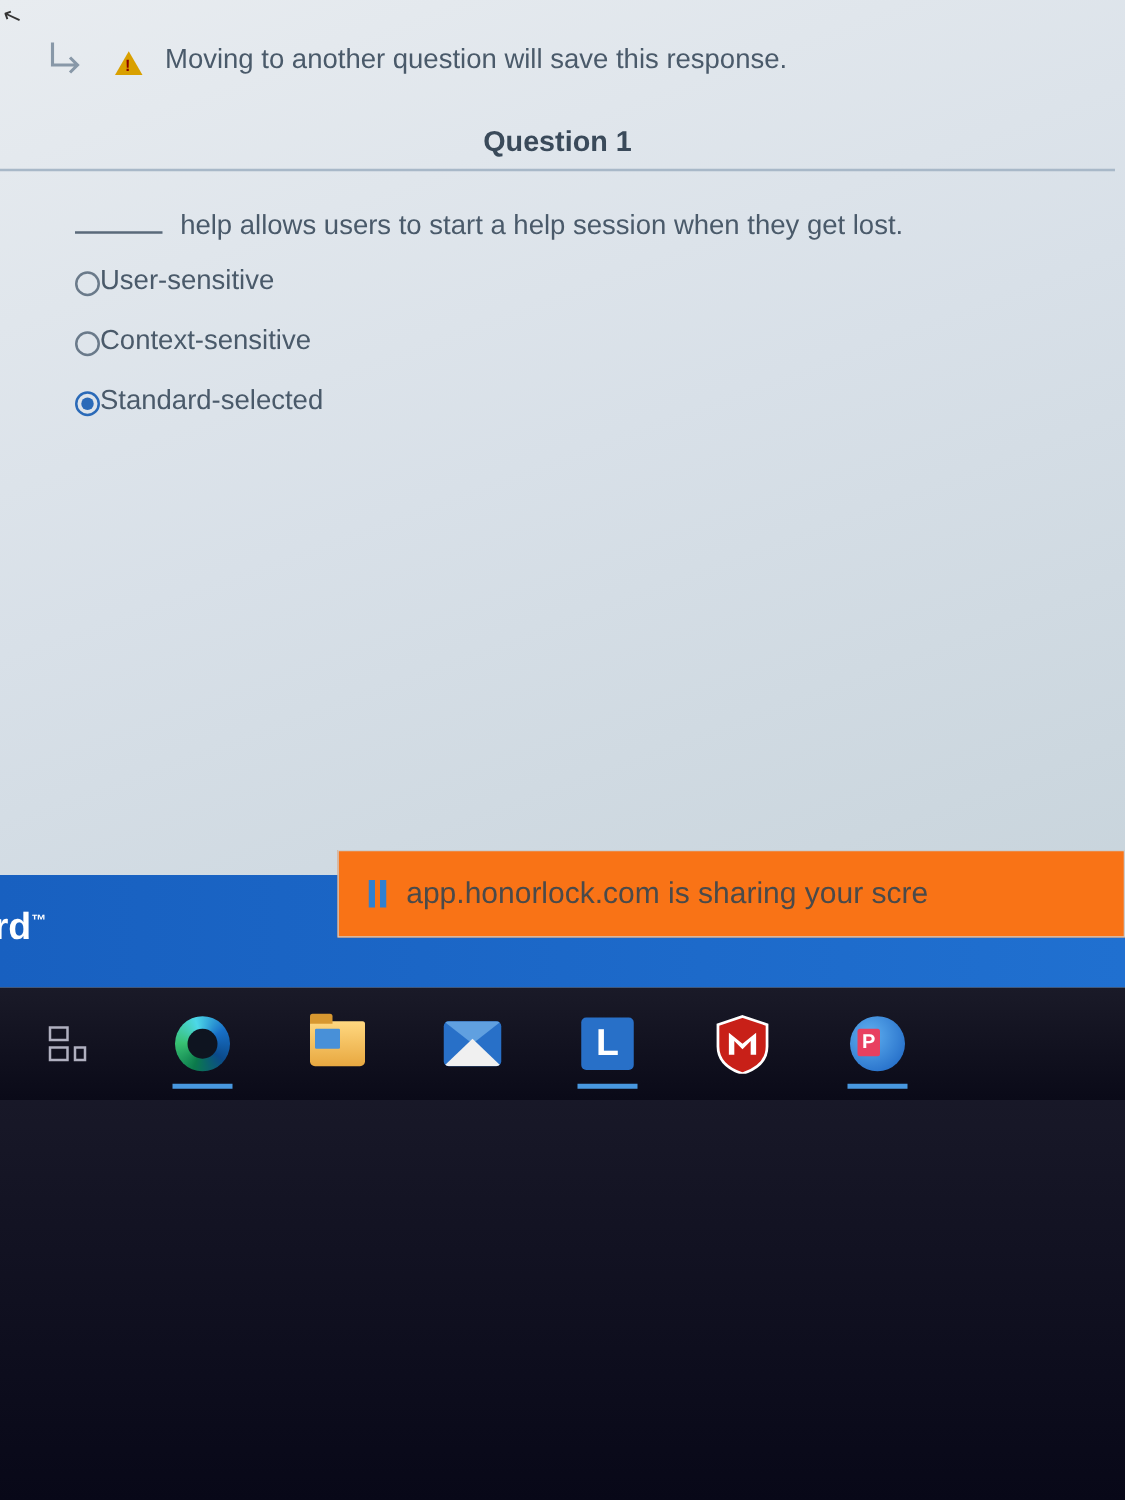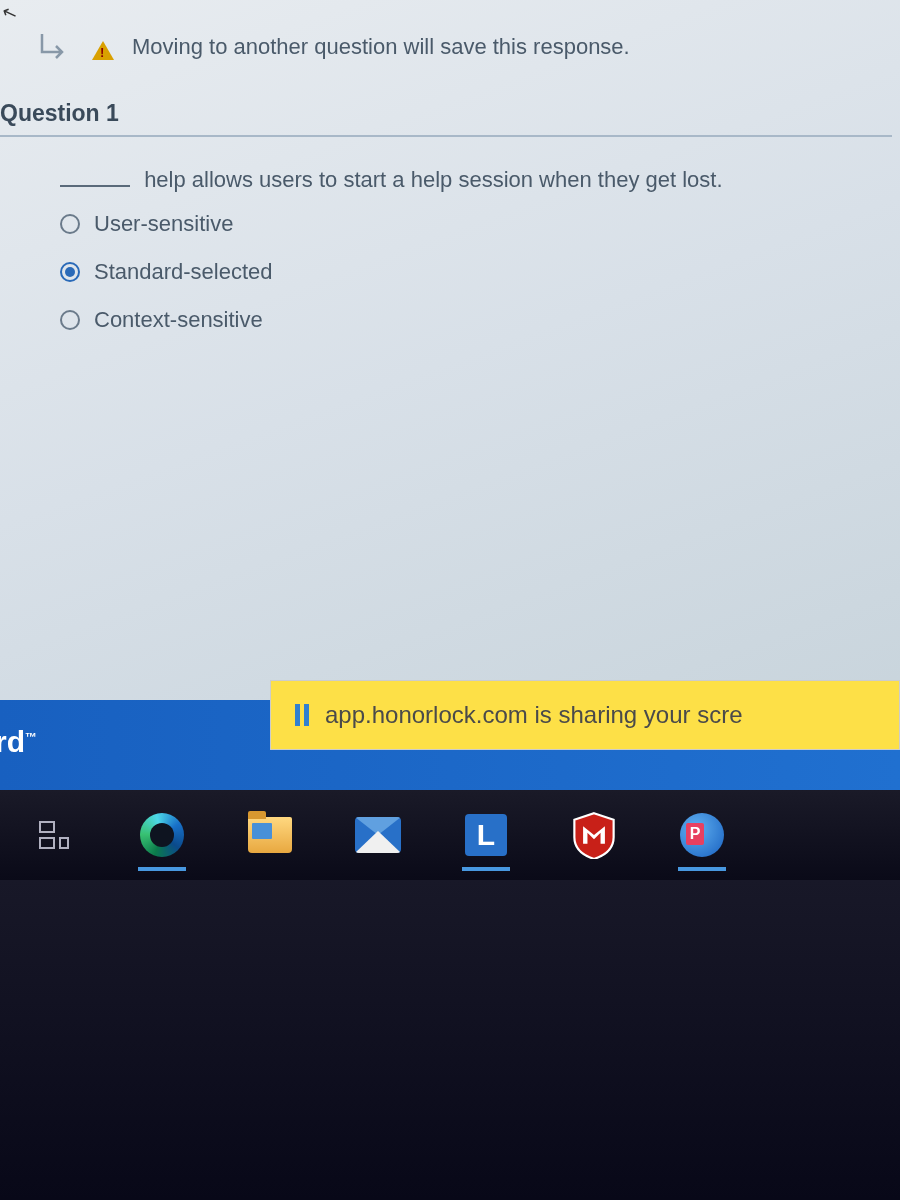--- a/index.html
+++ b/index.html
@@ -67,20 +67,21 @@
       font-size: 22px;
     }
     
     .question-header {
       padding: 20px 0 8px 0;
       color: #3a4a5a;
       font-size: 23px;
       font-weight: bold;
       border-bottom: 2px solid #a8b8c8;
       margin: 0 8px 0 0;
+      text-align: center;
     }
     
     .question-body {
       padding: 30px 20px 20px 60px;
     }
     
     .question-text {
       color: #4a5a6a;
       font-size: 22px;
       margin-bottom: 18px;
@@ -92,23 +93,22 @@
       width: 70px;
       margin-right: 8px;
     }
     
     .options {
       padding-left: 0;
     }
     
     .option {
       display: flex;
-      align-items: center;
+      align-items: flex-end;
       margin-bottom: 22px;
-      gap: 14px;
     }
     
     .radio {
       width: 20px;
       height: 20px;
       border: 2px solid #6a7a8a;
       border-radius: 50%;
       display: inline-block;
       position: relative;
       flex-shrink: 0;
@@ -159,21 +159,21 @@
     .tm {
       font-size: 12px;
       vertical-align: super;
     }
     
     .share-notification {
       position: absolute;
       top: 680px;
       left: 270px;
       right: 0;
-      background: #fde047;
+      background: #f97316;
       border: 1px solid #ccc;
       padding: 20px 24px;
       display: flex;
       align-items: center;
       gap: 16px;
       font-size: 24px;
       color: #4a4a4a;
       z-index: 10;
     }
     
@@ -392,26 +392,26 @@
       <span class="blank"></span>
       <span>help allows users to start a help session when they get lost.</span>
     </div>
 
     <div class="options">
       <div class="option">
         <span class="radio"></span>
         <span class="option-label">User-sensitive</span>
       </div>
       <div class="option">
+        <span class="radio"></span>
+        <span class="option-label">Context-sensitive</span>
+      </div>
+      <div class="option">
         <span class="radio selected"></span>
         <span class="option-label">Standard-selected</span>
-      </div>
-      <div class="option">
-        <span class="radio"></span>
-        <span class="option-label">Context-sensitive</span>
       </div>
     </div>
   </div>
 </div>
 
 <div class="blue-bar">
   <span class="blue-bar-text">
     <span>rd</span><span class="tm">™</span>
   </span>
 </div>

